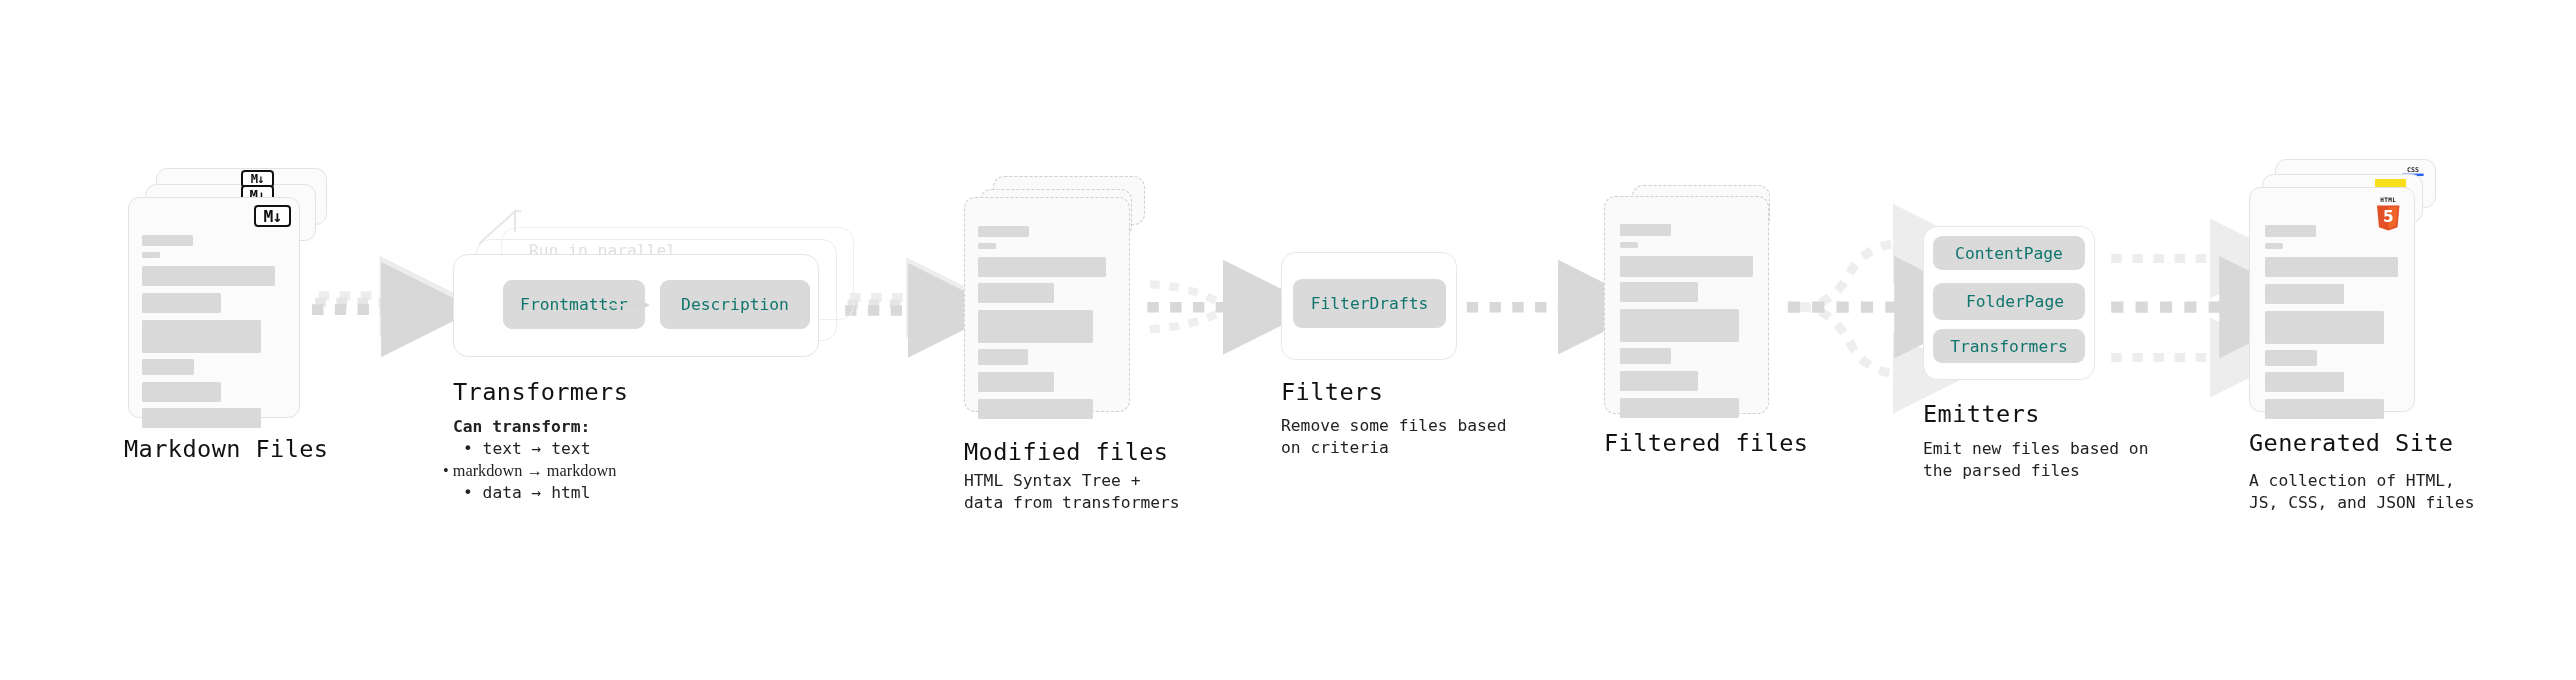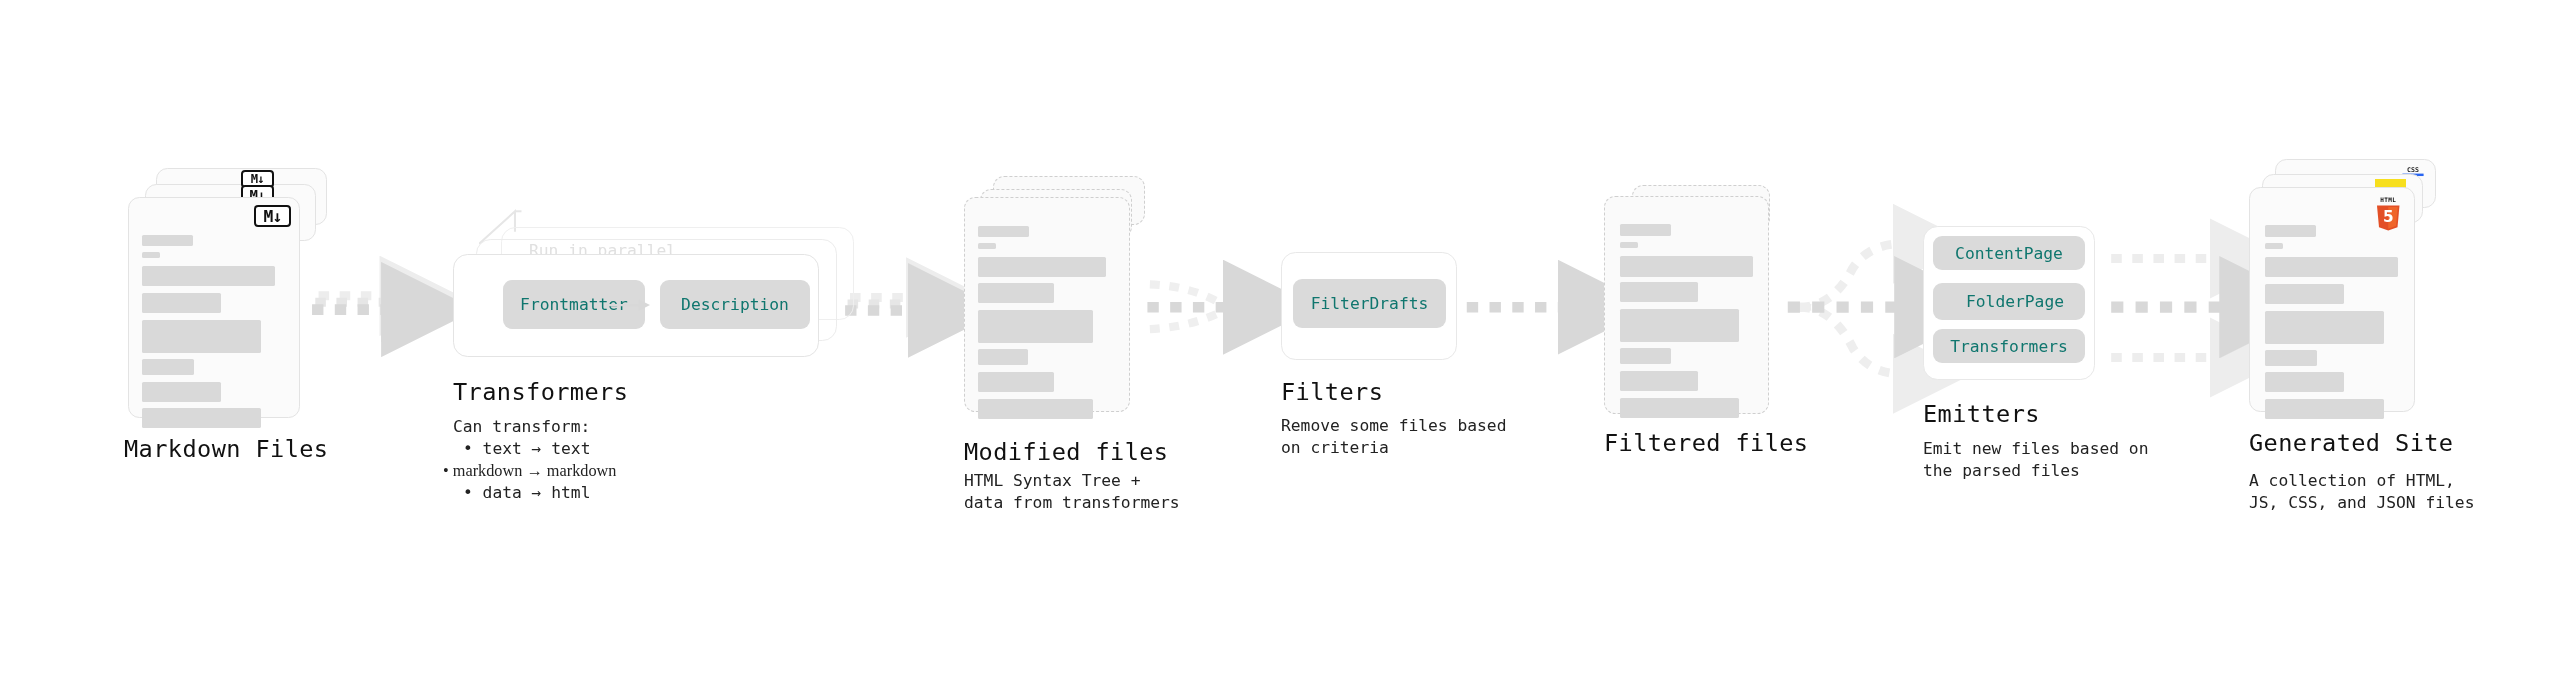--- a/index.html
+++ b/index.html
@@ -192,21 +192,21 @@
     <div class="pill" style="left:462px;top:280px;width:142px;height:49px;margin-left:41px;">Frontmatter</div>
 
     <svg class="abs" style="left:603px;top:293px;width:57px;height:29px;" viewBox="0 0 70 36">
       <path d="M4,15 L48,15" stroke="#d8d8d8" stroke-width="3" fill="none"></path>
       <path d="M44,8 L58,15 L44,22 Z" fill="#d8d8d8"></path>
     </svg>
 
     <div class="pill" style="left:660px;top:280px;width:150px;height:49px;">Description</div>
 
     <div class="title" style="left:453px;top:378px;">Transformers</div>
-    <div class="sub" style="left:453px;top:416px;">Can transform:</div>
+    <div class="sub" style="left:453px;top:416px;font-weight:bold;">Can transform:</div>
     <div class="sub" style="left:463px;top:438px;">• text → text</div>
     <div class="sub" style="left:443px;top:460px;font-family:Liberation Serif, serif;">• markdown → markdown</div>
     <div class="sub" style="left:463px;top:482px;">• data → html</div>
   </div>
 
   <div>
     <div class="card dashed" style="left:993px;top:176px;width:152px;height:49px;"></div>
     <div class="card dashed" style="left:980px;top:189px;width:152px;height:49px;"></div>
 
     <div class="card dashed" style="left:964px;top:197px;width:166px;height:215px;">

